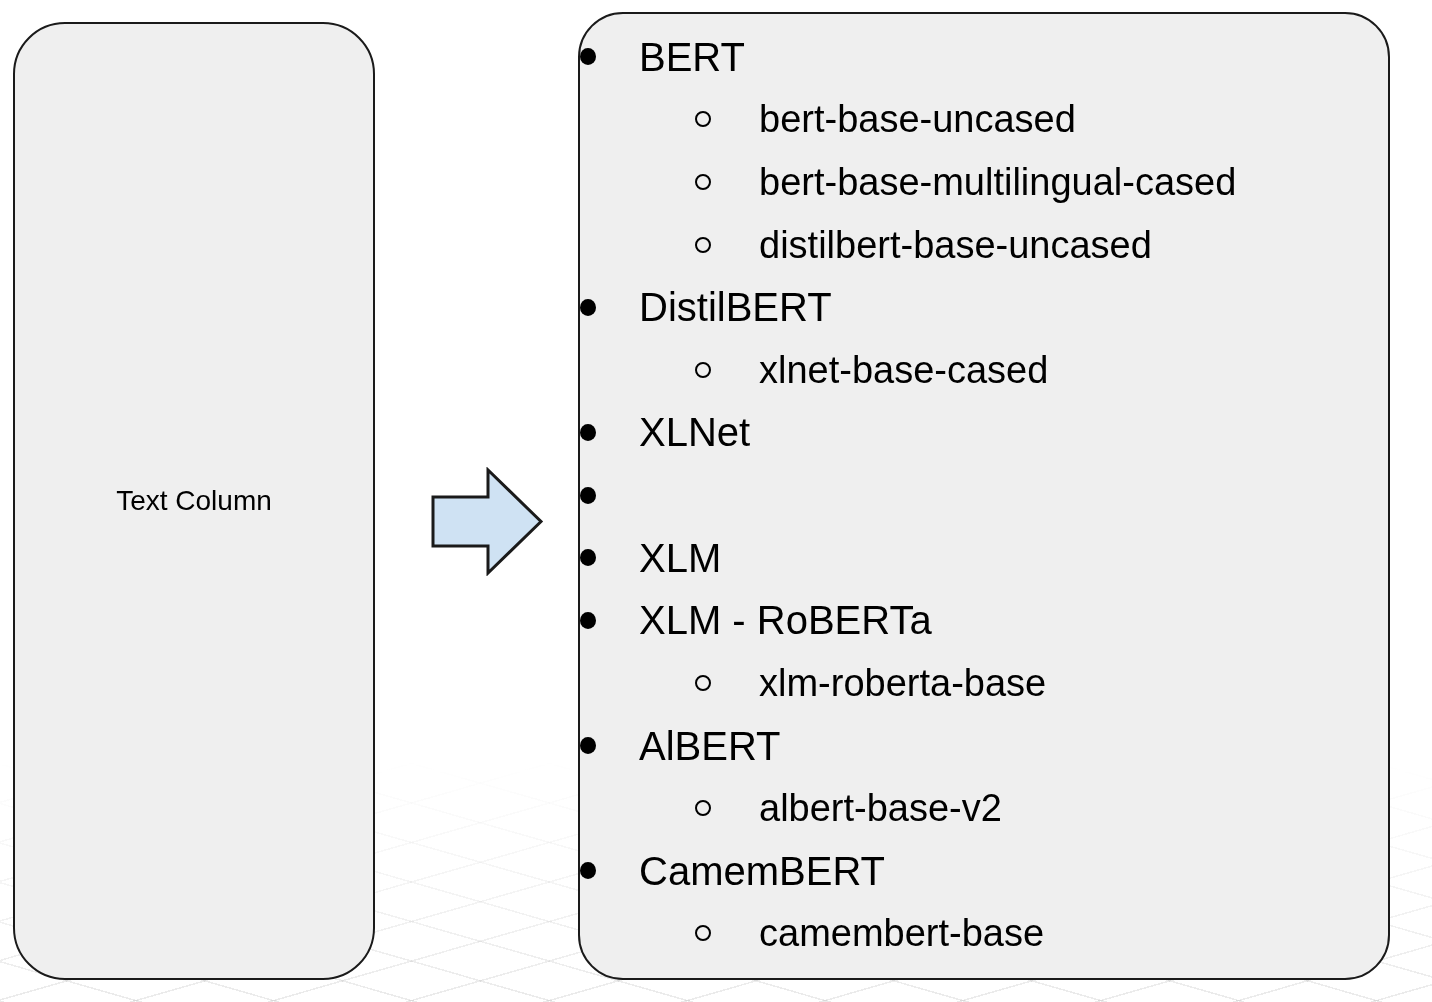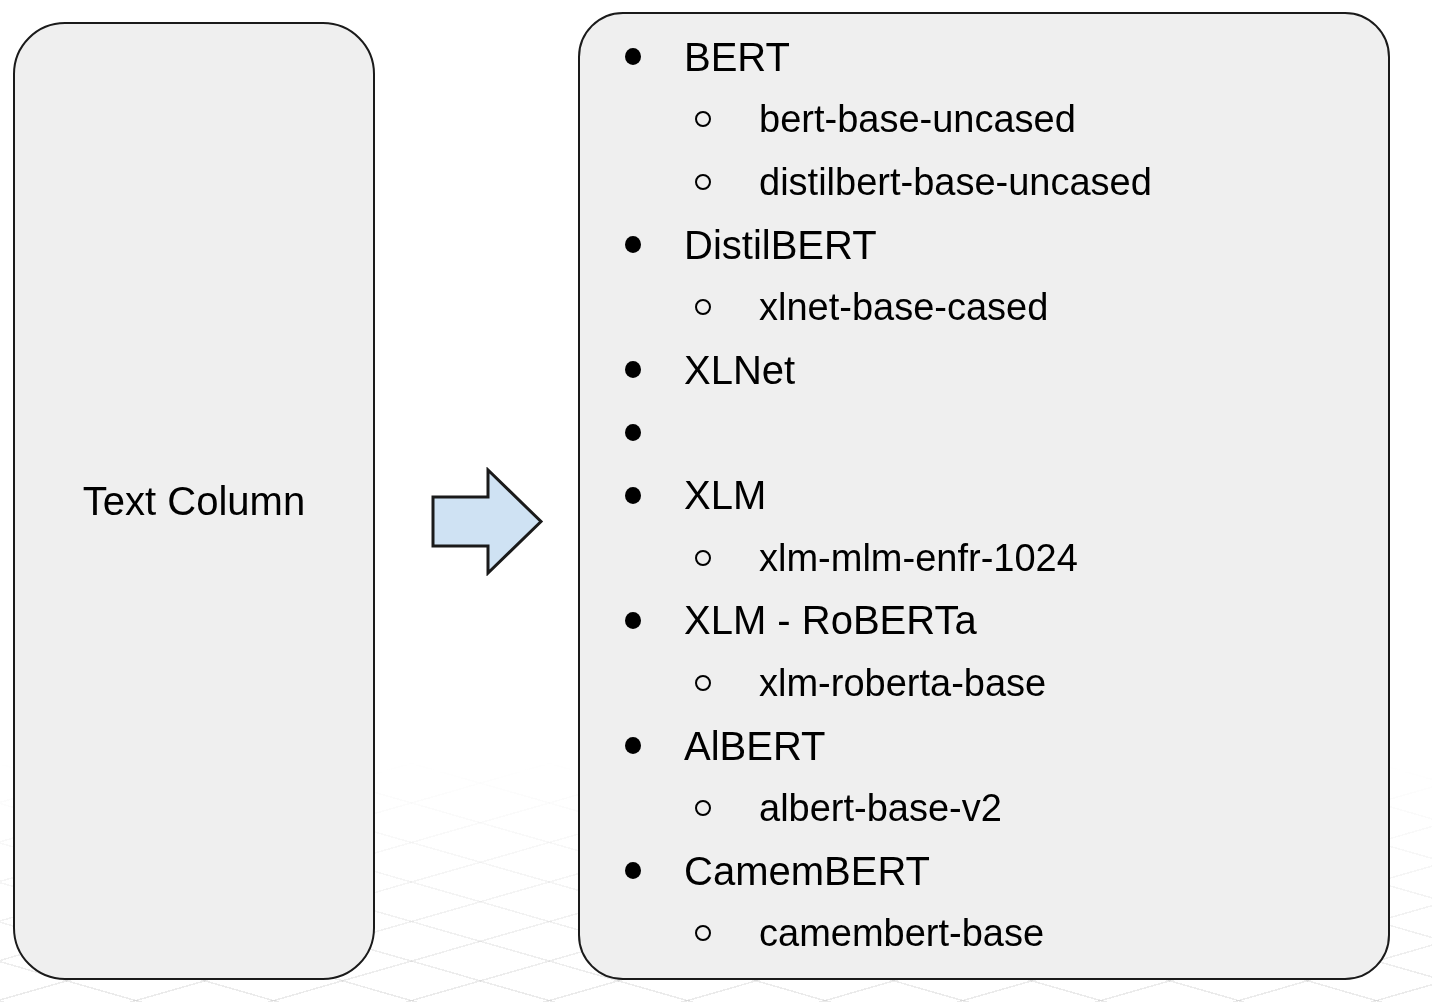--- a/index.html
+++ b/index.html
@@ -42,21 +42,21 @@
 
   .left-box {
     left: 13px; top: 22px;
     width: 362px; height: 958px;
     border-radius: 52px;
     display: flex;
     align-items: center;
     justify-content: center;
   }
   .left-box .title {
-    font-size: 40px;
+    font-size: 28px;
     line-height: 1.1;
     color: var(--text);
   }
 
   .arrow-wrap {
     position: absolute;
     left: 431px; top: 467px;
     width: 113px; height: 109px;
   }
 
@@ -72,21 +72,21 @@
     display: flex;
     flex-direction: column;
     justify-content: space-evenly;
   }
   .row {
     display: flex;
     align-items: center;
     height: 48px;
     flex: 0 0 auto;
   }
-  .row.top { padding-left: 45px; }
+  .row.top { }
   .row.sub { padding-left: 115px; }
 
   .bullet { flex: 0 0 auto; }
   .bullet.top {
     width: 16px; height: 17px;
     border-radius: 50%;
     background: var(--text);
   }
   .bullet.sub {
     width: 16px; height: 16px;
@@ -120,44 +120,44 @@
         <div class="row top">
           <span class="bullet top"></span>
           <span class="label">BERT</span>
         </div>
         <div class="row sub">
           <span class="bullet sub"></span>
           <span class="label">bert-base-uncased</span>
         </div>
         <div class="row sub">
           <span class="bullet sub"></span>
+          <span class="label">bert-base-multilingual-cased</span>
+        </div>
+        <div class="row sub">
+          <span class="bullet sub"></span>
           <span class="label">distilbert-base-uncased</span>
         </div>
         <div class="row top">
           <span class="bullet top"></span>
           <span class="label">DistilBERT</span>
         </div>
         <div class="row sub">
           <span class="bullet sub"></span>
           <span class="label">xlnet-base-cased</span>
         </div>
         <div class="row top">
           <span class="bullet top"></span>
           <span class="label">XLNet</span>
         </div>
         <div class="row top">
           <span class="bullet top"></span>
         </div>
         <div class="row top">
           <span class="bullet top"></span>
           <span class="label">XLM</span>
-        </div>
-        <div class="row sub">
-          <span class="bullet sub"></span>
-          <span class="label">xlm-mlm-enfr-1024</span>
         </div>
         <div class="row top">
           <span class="bullet top"></span>
           <span class="label">XLM - RoBERTa</span>
         </div>
         <div class="row sub">
           <span class="bullet sub"></span>
           <span class="label">xlm-roberta-base</span>
         </div>
         <div class="row top">

